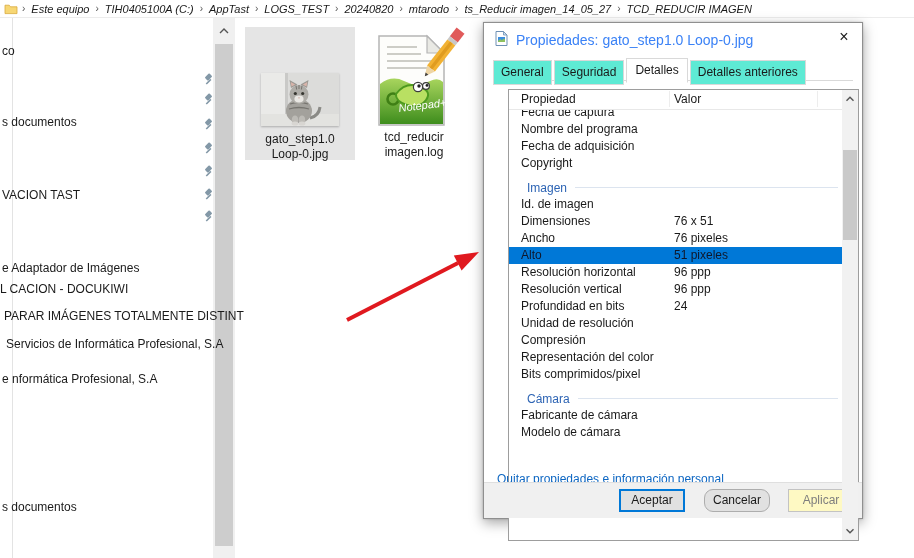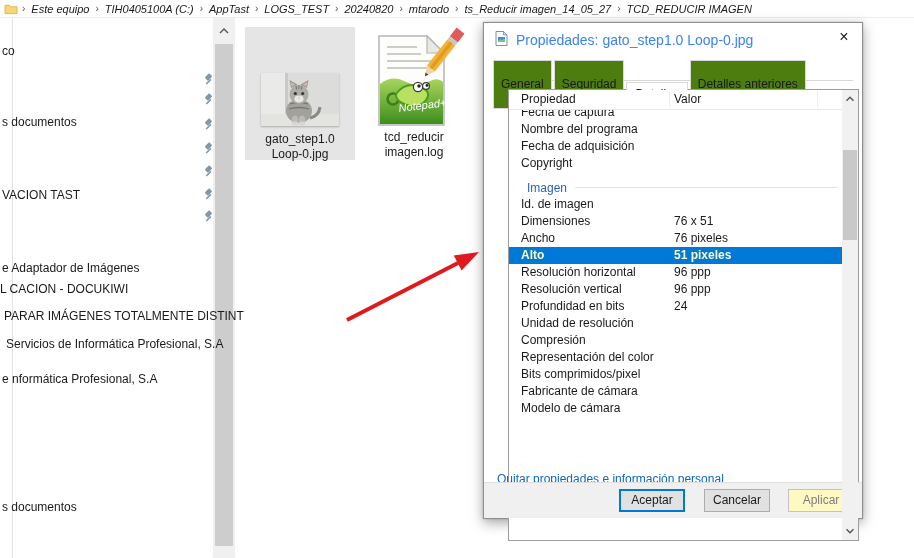--- a/index.html
+++ b/index.html
@@ -35,39 +35,39 @@
   .dialog{position:absolute;left:483px;top:22px;width:380px;height:497px;background:#fff;
     border:1px solid #8f8f8f;box-sizing:border-box;z-index:20;
     box-shadow:0 4px 12px rgba(0,0,0,.35),0 0 2px rgba(0,0,0,.2);}
   .dlg-titlebar{position:absolute;left:0;top:0;right:0;height:30px;background:#fff;}
   .dlg-icon{position:absolute;left:10px;top:8px;width:15px;height:15px;}
   .dlg-title{position:absolute;left:32px;top:9px;font-size:14px;color:#3b82f6;white-space:nowrap;text-align:center;}
   .dlg-close{position:absolute;right:0;top:0;width:36px;height:30px;text-align:center;line-height:28px;
     font-size:16px;color:#1a1a1a;cursor:pointer;}
   .tabs{position:absolute;left:9px;top:36px;width:360px;height:21px;border-bottom:1px solid #d9d9d9;}
   .tab{position:relative;display:inline-block;font-size:12px;height:15px;line-height:15px;
-    padding:16px 7px;border:1px solid #d9d9d9;background:#4d7c0f;margin-right:2px;top:1px;
+    padding:4px 7px;border:1px solid #d9d9d9;background:#5eead4;margin-right:2px;top:1px;
     vertical-align:bottom;cursor:pointer;}
   .tab.active{background:#fff;height:19px;line-height:18px;top:-2px;padding:2px 8px;
     border-bottom:1px solid #fff;z-index:2;margin-bottom:-1px;}
   
   .listbox{position:absolute;left:24px;top:66px;width:351px;height:452px;background:#fff;
     border:1px solid #9d9d9d;box-sizing:border-box;overflow:hidden;}
   .lb-header{position:absolute;left:0;top:0;right:16px;height:19px;background:#fff;z-index:3;
     border-bottom:1px solid #e8e8e8;}
   .lb-header .col{position:absolute;top:2px;font-size:12px;}
   .lb-header .c1{left:12px;}
   .lb-header .c2{left:165px;}
   .lb-header .div1{position:absolute;left:160px;top:1px;width:1px;height:16px;background:#ededed;}
   .lb-header .div2{position:absolute;left:308px;top:1px;width:1px;height:16px;background:#ededed;}
   .lb-rows{position:absolute;left:0;top:14px;right:16px;z-index:1;}
   .lb-row{position:relative;height:17px;line-height:17px;font-size:12px;white-space:nowrap;}
   .lb-row .p{position:absolute;left:12px;}
   .lb-row .v{position:absolute;left:165px;}
-  .lb-row.hl{background:#0078d7;color:#fef9c3;font-weight:bold;}
+  .lb-row.hl{background:#0078d7;color:#0f172a;}
   .lb-section{display:flex;align-items:center;margin-top:7px;height:17px;font-size:12px;
     color:#2d64b4;padding-left:18px;}
   .lb-section::after{content:"";flex:1;height:1px;background:#dce4ef;margin:0 4px 0 8px;}
   .lb-scroll{position:absolute;right:0;top:0;width:16px;height:100%;background:#f1f1f1;z-index:4;}
   .lb-scroll .up{position:absolute;left:1px;top:2px;width:14px;height:14px;}
   .lb-scroll .down{position:absolute;left:1px;bottom:2px;width:14px;height:14px;}
   .lb-scroll .thumb{position:absolute;left:1px;top:60px;width:14px;height:90px;background:#c9c9c9;}
   
   .dlg-link{position:absolute;left:13px;top:441px;font-size:12px;color:#0d66c2;
     text-decoration:underline;cursor:pointer;white-space:nowrap;margin-top:8px;}
@@ -319,20 +319,23 @@
           <span class="v"></span>
         </div>
         <div class="lb-row">
           <span class="p">Representación del color</span>
           <span class="v"></span>
         </div>
         <div class="lb-row">
           <span class="p">Bits comprimidos/pixel</span>
           <span class="v"></span>
         </div>
+        <div class="lb-section">
+          <span>Cámara</span>
+        </div>
         <div class="lb-row">
           <span class="p">Fabricante de cámara</span>
           <span class="v"></span>
         </div>
         <div class="lb-row">
           <span class="p">Modelo de cámara</span>
           <span class="v"></span>
         </div>
       </div>
     <div class="lb-scroll">
@@ -347,16 +350,16 @@
             <path d="M4 6 L8 10 L12 6" stroke="#555" stroke-width="1.6" fill="none"></path>
           </svg>
       </span>
     </div>
   </div>
 
   <span class="dlg-link">Quitar propiedades e información personal</span>
 
   <div class="dlg-buttons" id="dlg-buttons">
       <div class="btn primary" style="left: 135px;">Aceptar</div>
-      <div class="btn" style="left: 220px;">Cancelar</div>
+      <div class="btn" style="left: 220px; border-radius: 9px;">Cancelar</div>
       <div class="btn disabled" style="left: 304px;">Aplicar</div>
     </div>
 </div>
 
 </body></html>

